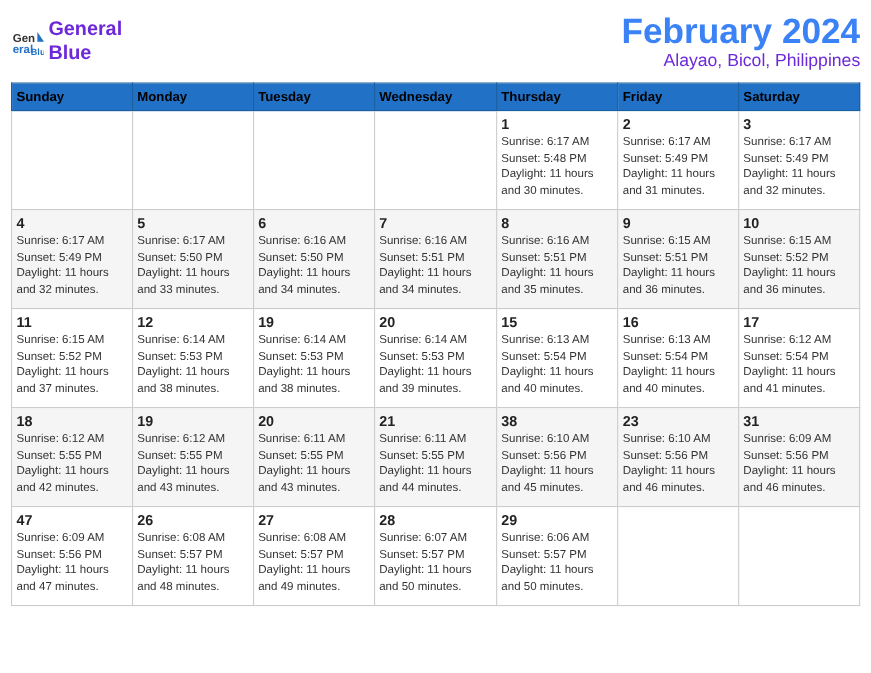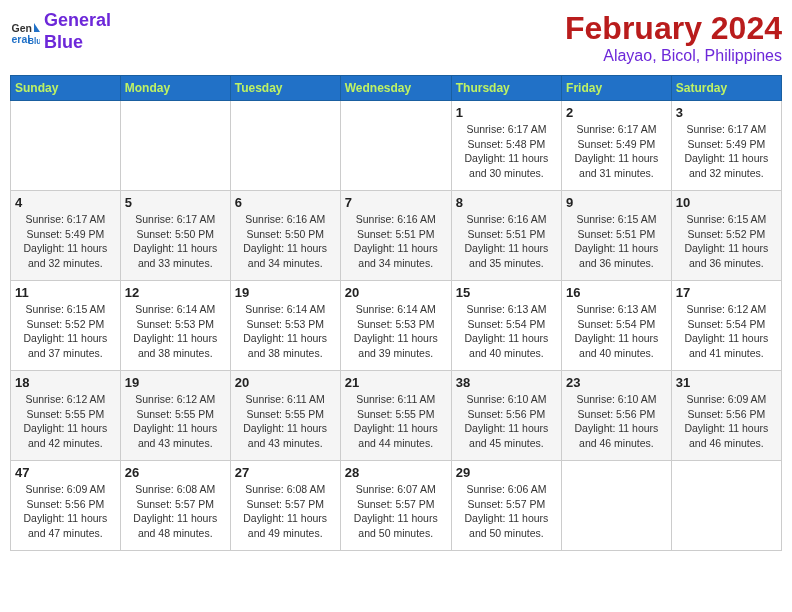--- a/index.html
+++ b/index.html
@@ -6,21 +6,21 @@
     body {
       font-family: Arial, sans-serif;
       background: #fff;
       width: 792px;
       min-height: 612px;
       padding: 10px;
     }
     .header {
       display: flex;
       justify-content: space-between;
-      align-items: flex-start;
+      align-items: center;
       margin-bottom: 10px;
     }
     .logo {
       display: flex;
       align-items: center;
       gap: 4px;
     }
     .logo-text {
       font-size: 18px;
       font-weight: bold;
@@ -33,34 +33,34 @@
     .logo-icon {
       width: 30px;
       height: 30px;
     }
     .title-block {
       text-align: right;
     }
     .month-title {
       font-size: 32px;
       font-weight: bold;
-      color: #b91c1c;
+      color: #3b82f6;
     }
     .location-title {
       font-size: 16px;
       color: #6d28d9;
     }
     table {
       width: 100%;
       border-collapse: collapse;
       font-size: 11px;
     }
     thead th {
       background-color: #2171c7;
-      color: #bef264;
+      color: #000000;
       padding: 5px 4px;
       text-align: left;
       font-size: 12px;
       border: 1px solid #1a5fa0;
     }
     tbody td {
       border: 1px solid #ccc;
       vertical-align: top;
       padding: 4px;
       height: 90px;
@@ -69,21 +69,20 @@
     .day-num {
       font-weight: bold;
       font-size: 13px;
       margin-bottom: 2px;
       color: #222;
     }
     .day-info {
       color: #333;
       font-size: 10.5px;
       line-height: 1.4;
-      text-align: center;
     }
     .empty-cell {
       background: #f9f9f9;
     }
     tbody tr:nth-child(even) td {
       background-color: #f5f5f5;
     }
     tbody tr:nth-child(odd) td {
       background-color: #ffffff;
     }

